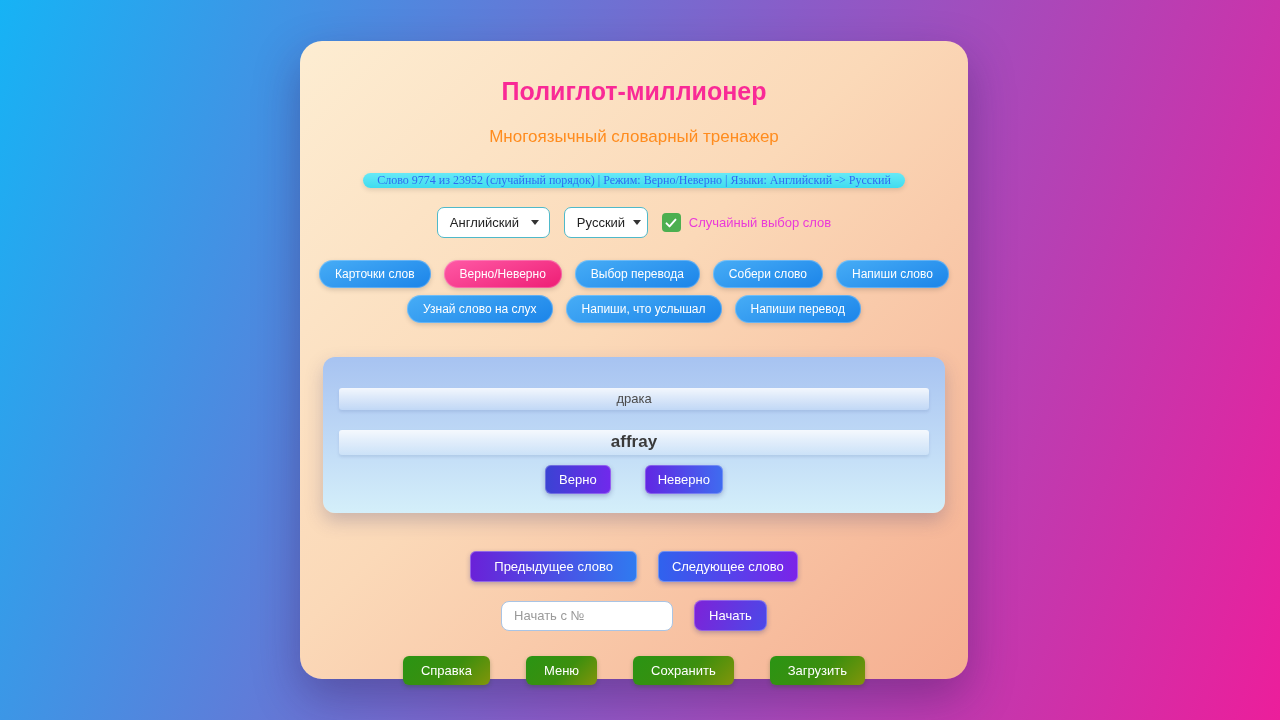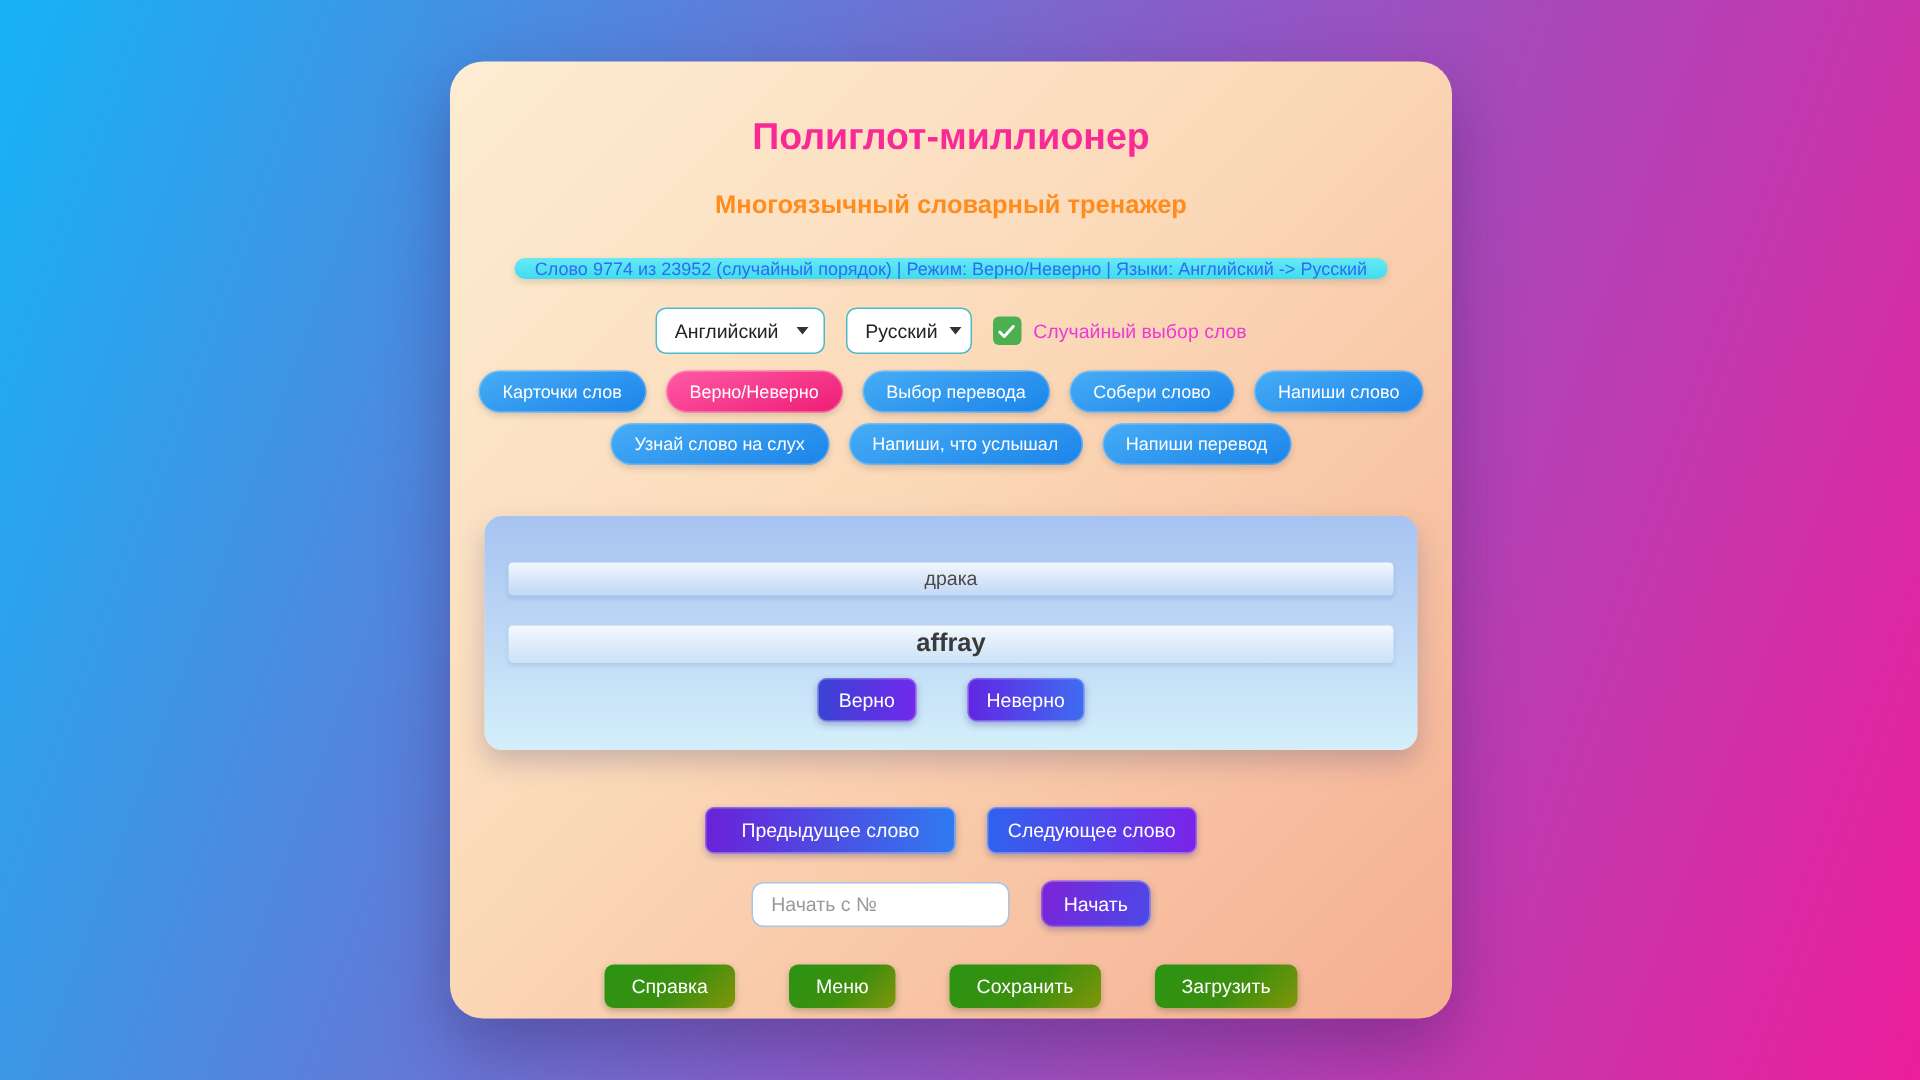--- a/index.html
+++ b/index.html
@@ -22,40 +22,41 @@
     text-align: center;
   }
   .title {
     font-size: 25px;
     font-weight: bold;
     color: #f92a96;
     margin-bottom: 21px;
   }
   .subtitle {
     font-size: 17px;
-    font-weight: bold;
+    font-weight: normal;
     color: #ff8c1e;
     margin-bottom: 23px;
   }
   .status-badge {
     display: inline-block;
     background: linear-gradient(180deg, #67e9f6 0%, #3fdcef 100%);
     color: #2e6cf0;
     font-size: 12px;
     padding: 0 14px;
     border-radius: 12px;
     box-shadow: 0 2px 5px rgba(0,0,0,0.12);
     margin-bottom: 19px;
+    font-family: Liberation Serif, serif;
   }
   .settings-row {
     display: flex;
     align-items: center;
     justify-content: center;
     gap: 14px;
-    margin-bottom: 11px;
+    margin-bottom: 22px;
   }
   .select-box {
     background: #ffffff;
     border: 1px solid #4fb9c9;
     border-radius: 7px;
     height: 31px;
     display: flex;
     align-items: center;
     justify-content: space-between;
     padding: 0 10px 0 12px;

